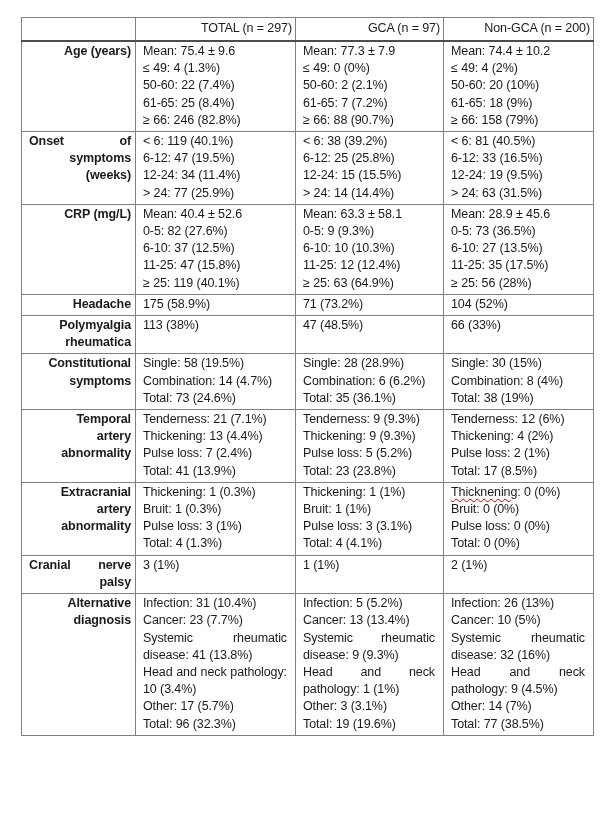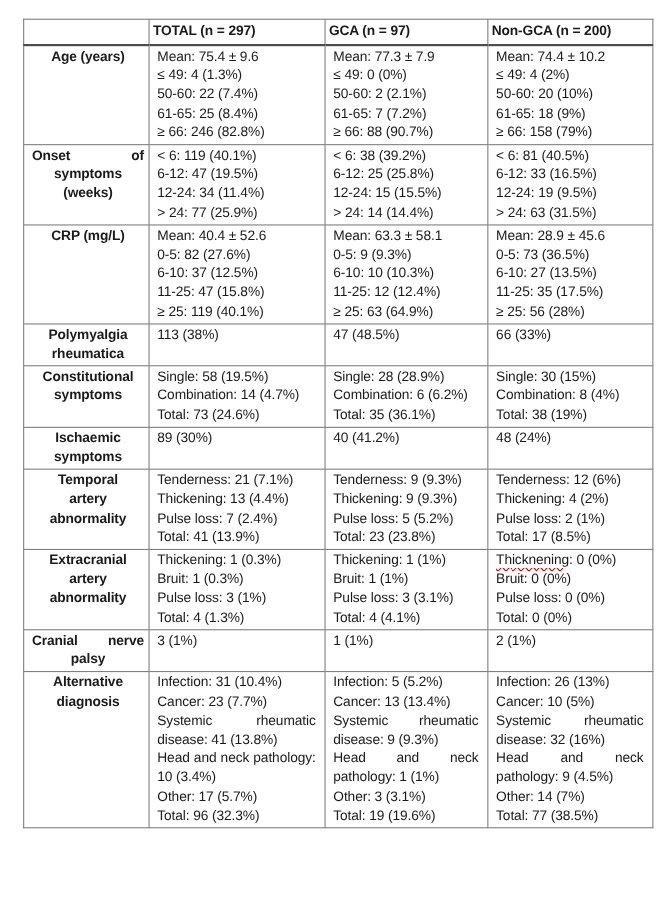--- a/index.html
+++ b/index.html
@@ -34,31 +34,31 @@
   col.c3{width:150px}
   th,td{
     border:1px solid var(--border);
     vertical-align:top;
     font-size:12.5px;
     line-height:17.2px;
     letter-spacing:-0.1px;
     padding:1px 8px 2px 7px;
   }
   thead th{
-    font-weight:bold;
-    text-align:left;
+    font-weight:normal;
+    text-align:right;
     padding:2px 3px 2px 3px;
     border-bottom:2.5px solid var(--rule);
     height:18px;
   }
   tbody th{
     font-weight:bold;
     padding:1px 4px 2px 7px;
   }
-  .lline{text-align:center}
+  .lline{text-align:right}
   .lline.spread{text-align:justify;text-align-last:justify}
   .jline{text-align:justify}
   .misspelled{
     text-decoration-line:underline;
     text-decoration-style:wavy;
     text-decoration-color:var(--squiggle);
     text-decoration-thickness:1px;
     text-underline-offset:2px;
   }
 </style>
@@ -154,20 +154,34 @@
           <td>
             <div class="jline">Mean: 28.9 ± 45.6</div>
             <div class="jline">0-5: 73 (36.5%)</div>
             <div class="jline">6-10: 27 (13.5%)</div>
             <div class="jline">11-25: 35 (17.5%)</div>
             <div class="jline">≥ 25: 56 (28%)</div>
           </td>
         </tr>
         <tr>
           <th scope="row">
+            <div class="lline">Headache</div>
+          </th>
+          <td>
+            <div class="jline">175 (58.9%)</div>
+          </td>
+          <td>
+            <div class="jline">71 (73.2%)</div>
+          </td>
+          <td>
+            <div class="jline">104 (52%)</div>
+          </td>
+        </tr>
+        <tr>
+          <th scope="row">
             <div class="lline">Polymyalgia</div>
             <div class="lline">rheumatica</div>
           </th>
           <td>
             <div class="jline">113 (38%)</div>
           </td>
           <td>
             <div class="jline">47 (48.5%)</div>
           </td>
           <td>
@@ -186,35 +200,20 @@
           </td>
           <td>
             <div class="jline">Single: 28 (28.9%)</div>
             <div class="jline">Combination: 6 (6.2%)</div>
             <div class="jline">Total: 35 (36.1%)</div>
           </td>
           <td>
             <div class="jline">Single: 30 (15%)</div>
             <div class="jline">Combination: 8 (4%)</div>
             <div class="jline">Total: 38 (19%)</div>
-          </td>
-        </tr>
-        <tr>
-          <th scope="row">
-            <div class="lline">Ischaemic</div>
-            <div class="lline">symptoms</div>
-          </th>
-          <td>
-            <div class="jline">89 (30%)</div>
-          </td>
-          <td>
-            <div class="jline">40 (41.2%)</div>
-          </td>
-          <td>
-            <div class="jline">48 (24%)</div>
           </td>
         </tr>
         <tr>
           <th scope="row">
             <div class="lline">Temporal</div>
             <div class="lline">artery</div>
             <div class="lline">abnormality</div>
           </th>
           <td>
             <div class="jline">Tenderness: 21 (7.1%)</div>

